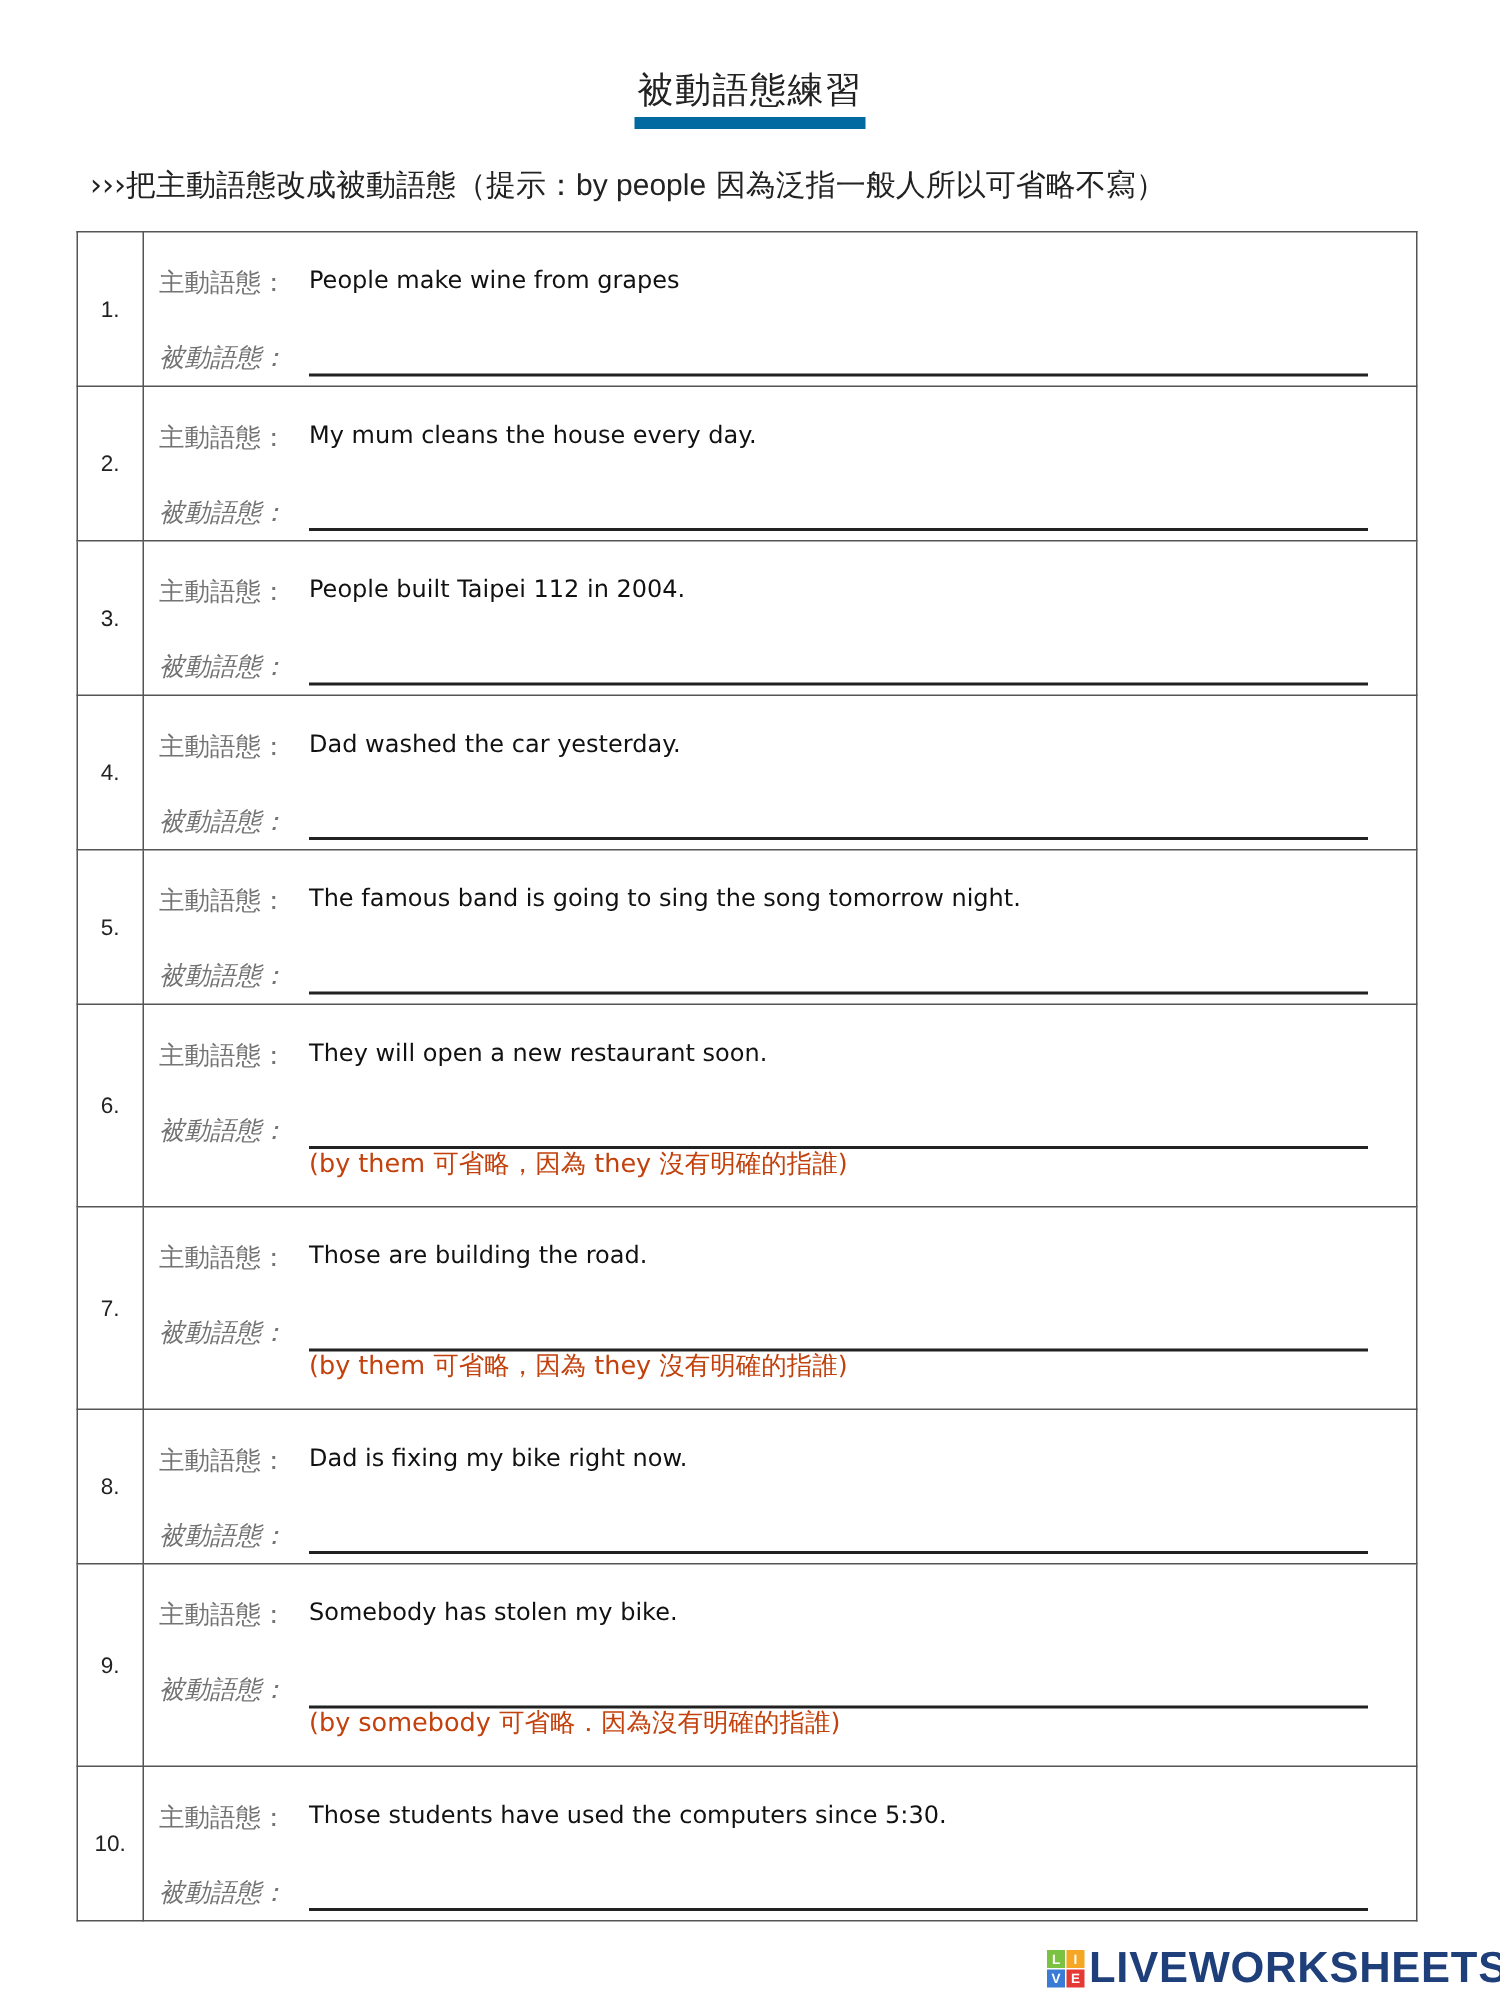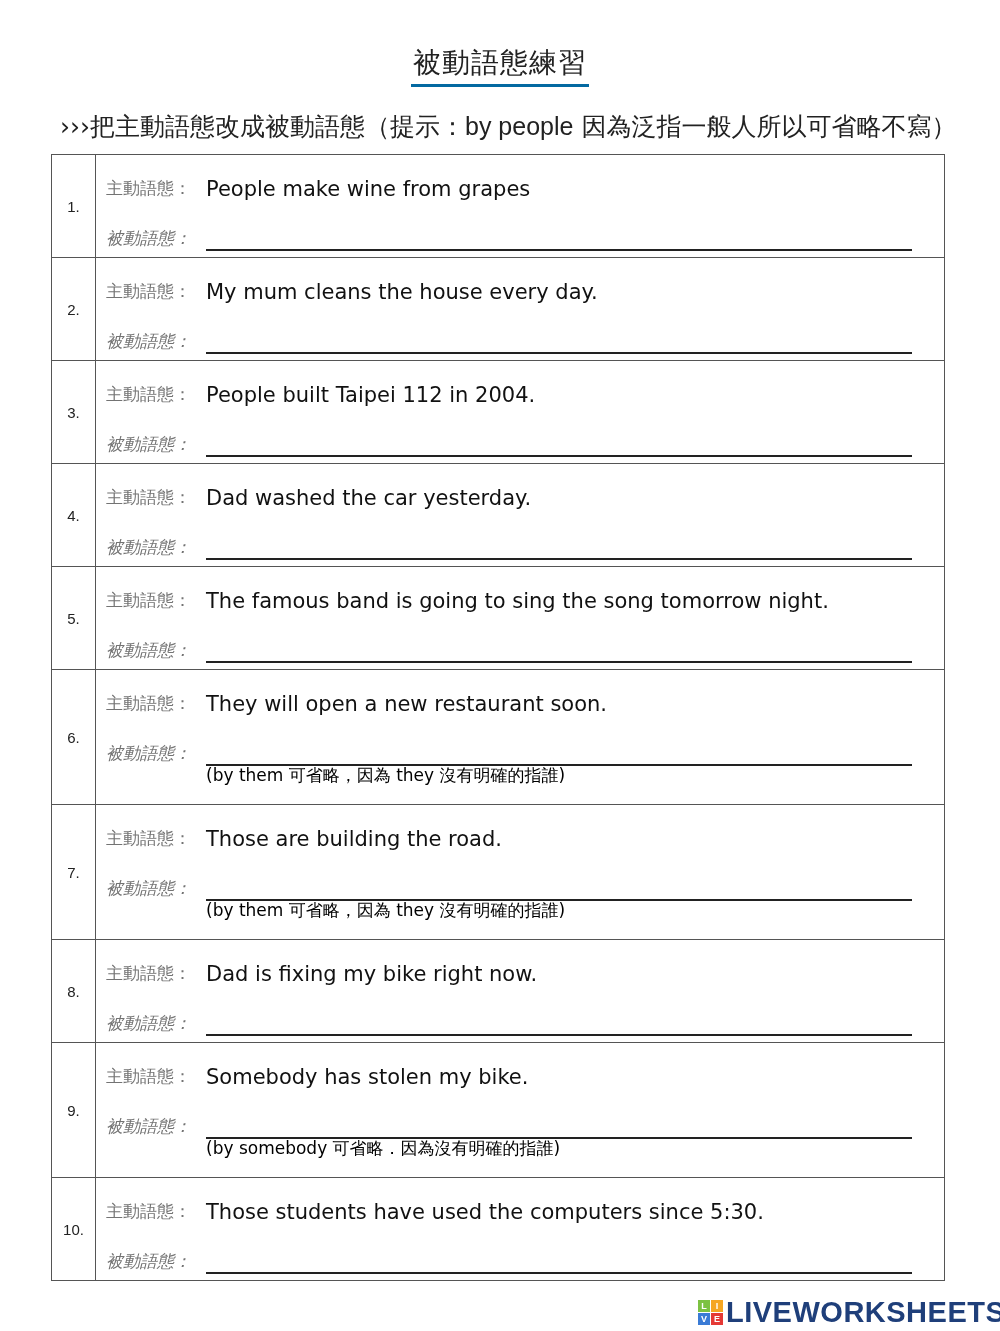--- a/index.html
+++ b/index.html
@@ -1,32 +1,32 @@
 <!DOCTYPE html>
 <html><head>
 <meta charset="utf-8">
 <style>
   html, body { margin:0; padding:0; background:#fff; }
   body { width:1000px; height:1331px; position:relative; overflow:hidden;
          font-family: "DejaVu Sans", "Liberation Sans", sans-serif; color:#222; }
   .title { position:absolute; top:44px; left:0; width:1000px; text-align:center; }
-  .title span { font-size:28px; display:inline-block; border-bottom:3px solid #0369a1; padding:0 2px 2px 2px; letter-spacing:1px; color:#222; }
-  .instr { position:absolute; top:110px; left:60px; font-size:25px; color:#222; white-space:nowrap; }
+  .title span { font-size:24px; display:inline-block; border-bottom:8px solid #0369a1; padding:0 2px 2px 2px; letter-spacing:1px; color:#222; }
+  .instr { position:absolute; top:110px; left:60px; font-size:20px; color:#222; white-space:nowrap; }
   .instr b { font-weight:normal; font-family:"Liberation Sans", sans-serif; }
   table.ws { position:absolute; top:154px; left:51px; width:894px; border-collapse:collapse; }
   table.ws td { border:1.5px solid #555; vertical-align:middle; padding:0; }
   td.num { width:43px; text-align:center; font-size:15px; font-family:"Liberation Sans", sans-serif; }
   td.body { position:relative; }
   .line { position:relative; height:50px; font-size:18px; white-space:nowrap; }
   .lbl { position:absolute; left:10px; color:#737373; font-size:17px; }
   .active .lbl, .active .sent { top:22px; }
-  .sent { position:absolute; left:110px; font-family:"DejaVu Sans", sans-serif; font-size:21px; color:#111; }
+  .sent { position:absolute; left:110px; font-family:"DejaVu Sans", sans-serif; font-size:16px; color:#111; }
   .passive .lbl { top:22px;font-style:italic; }
   .ansline { position:absolute; left:110px; top:44px; width:706px; height:0; border-bottom:2px solid #222; }
-  .hint { position:absolute; left:110px; top:-6px; font-size:17px; color:#000000; white-space:nowrap; }
+  .hint { position:absolute; left:110px; top:-6px; font-size:17px; color:#c2410c; white-space:nowrap; }
   .hintrow { position:relative; height:34px; }
   .logo { position:absolute; top:1296px; left:698px; display:flex; align-items:center; }
   .logo-grid { display:grid; grid-template-columns:12px 12px; grid-template-rows:12px 12px; gap:1px; margin-right:3px; }
   .logo-grid div { font-size:9px; font-weight:bold; color:#fff; text-align:center; line-height:12px; font-family:"Liberation Sans", sans-serif; }
   .logo-text { font-family:"Liberation Sans", sans-serif; font-weight:bold; font-size:29px; color:#1f3f7a; letter-spacing:0.5px; }
 </style>
 </head>
 <body>
 
 <div class="title">

